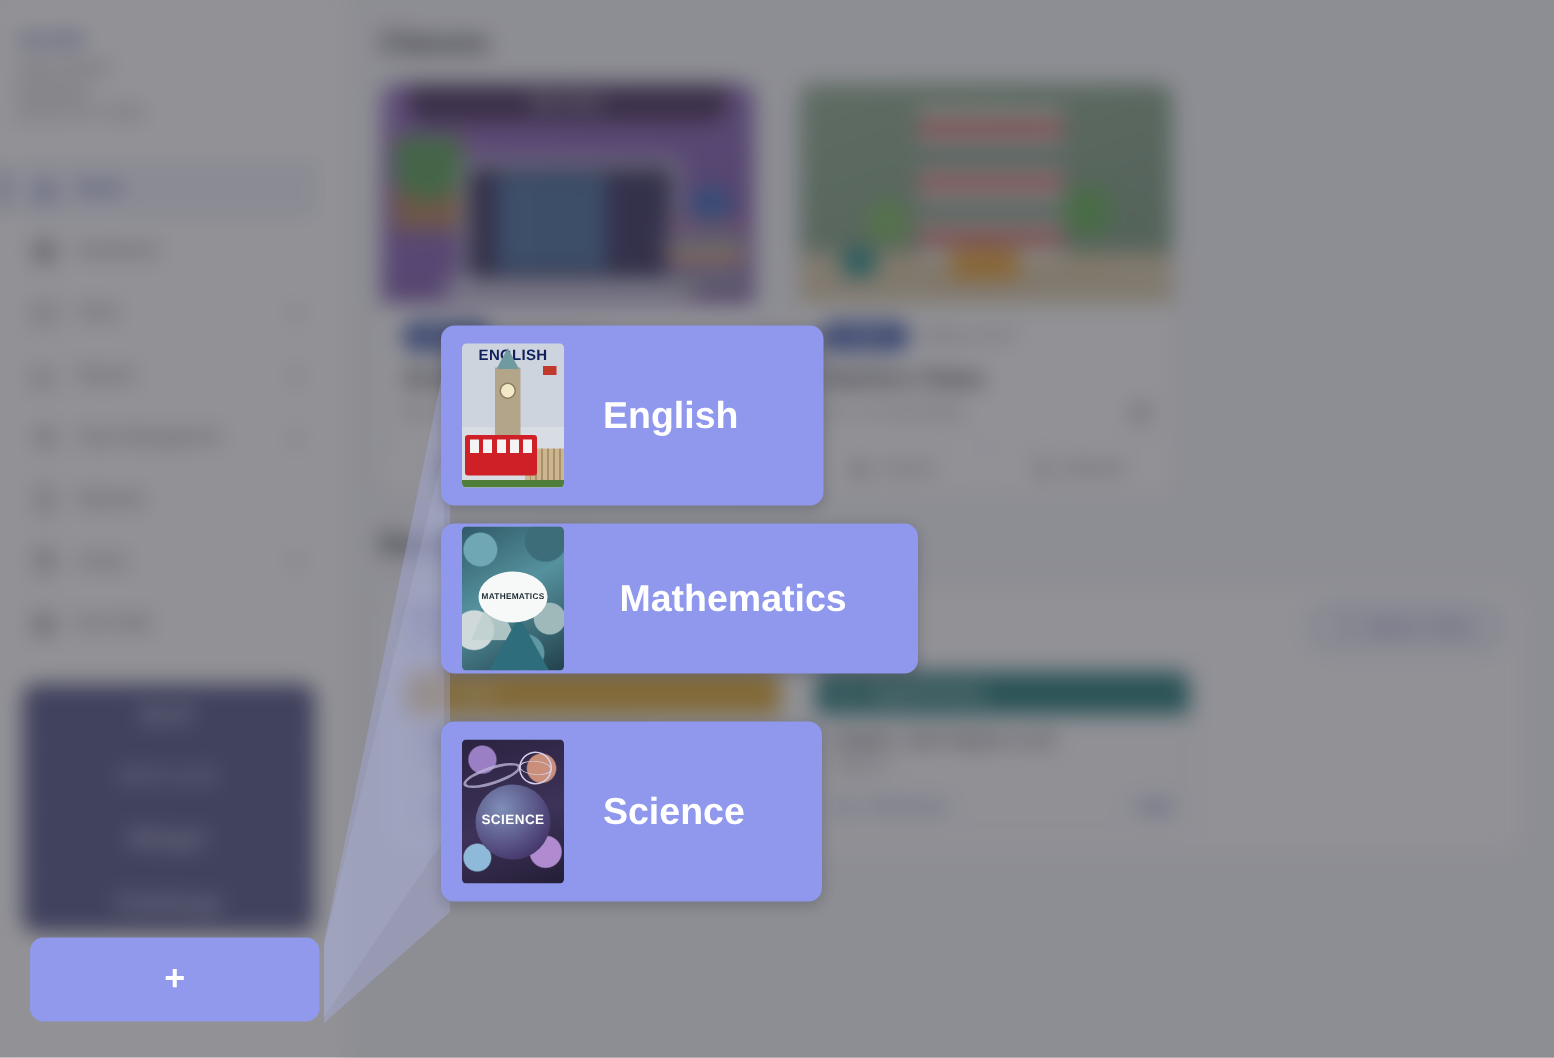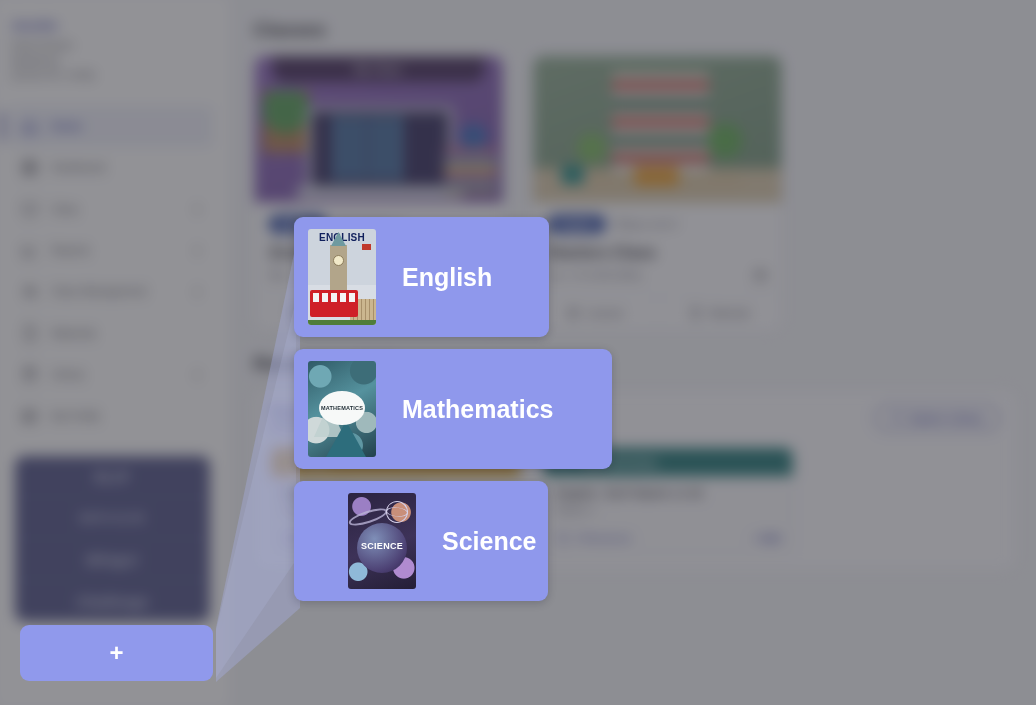--- a/index.html
+++ b/index.html
@@ -532,32 +532,32 @@
         </div>
       <div class="en-parl"></div>
       <div class="en-bus">
           <div class="en-bus-win"></div>
         </div>
       <div class="en-grass"></div>
     </div>
     <div class="menu-label">English</div>
   </div>
 
-  <div class="menu-card" style="left:0; top:349px; width:318px; height:120px;">
+  <div class="menu-card" style="left:0; top:349px; width:318px; height:100px;gap:11px;">
     <div class="menu-thumb cov-ma">
       <div class="ma-tri"></div>
       <div class="ma-tri2"></div>
       <div class="ma-disc">
           <span>MATHEMATICS</span>
         </div>
     </div>
     <div class="menu-label">Mathematics</div>
   </div>
 
-  <div class="menu-card" style="left:0; top:481px; width:254px; height:120px;padding-left:40px;">
+  <div class="menu-card" style="left:0; top:481px; width:254px; height:120px;">
     <div class="menu-thumb cov-sc">
       <div class="sc-ring"></div>
       <div class="sc-planet"></div>
       <div class="sc-atom"></div>
       <div class="sc-title">SCIENCE</div>
     </div>
     <div class="menu-label">Science</div>
   </div>
 </div>
 

